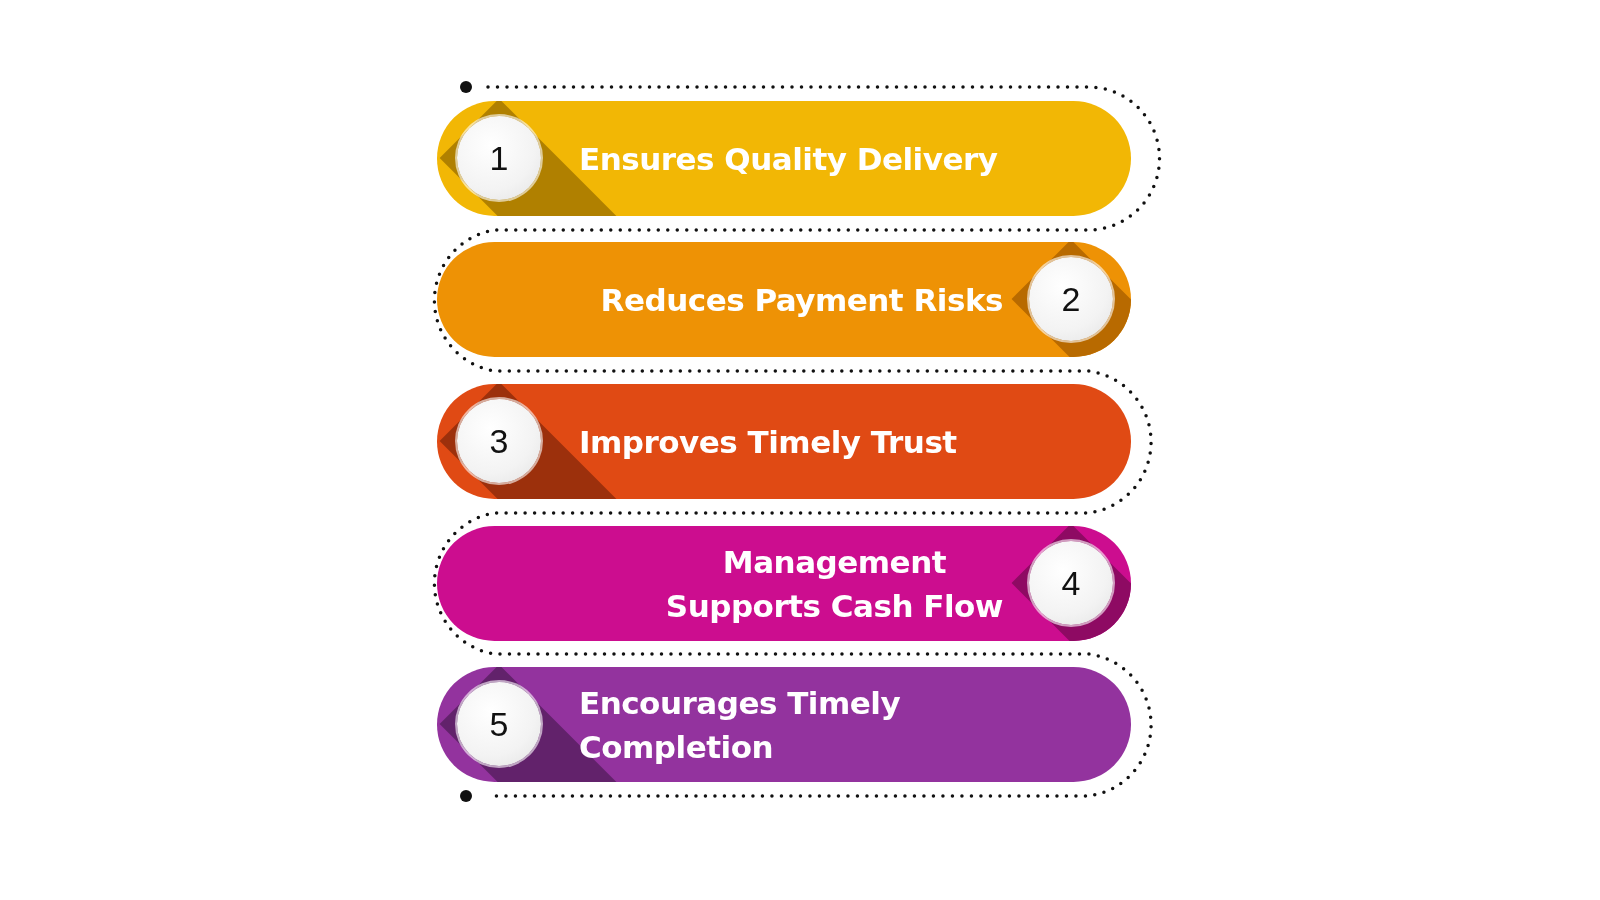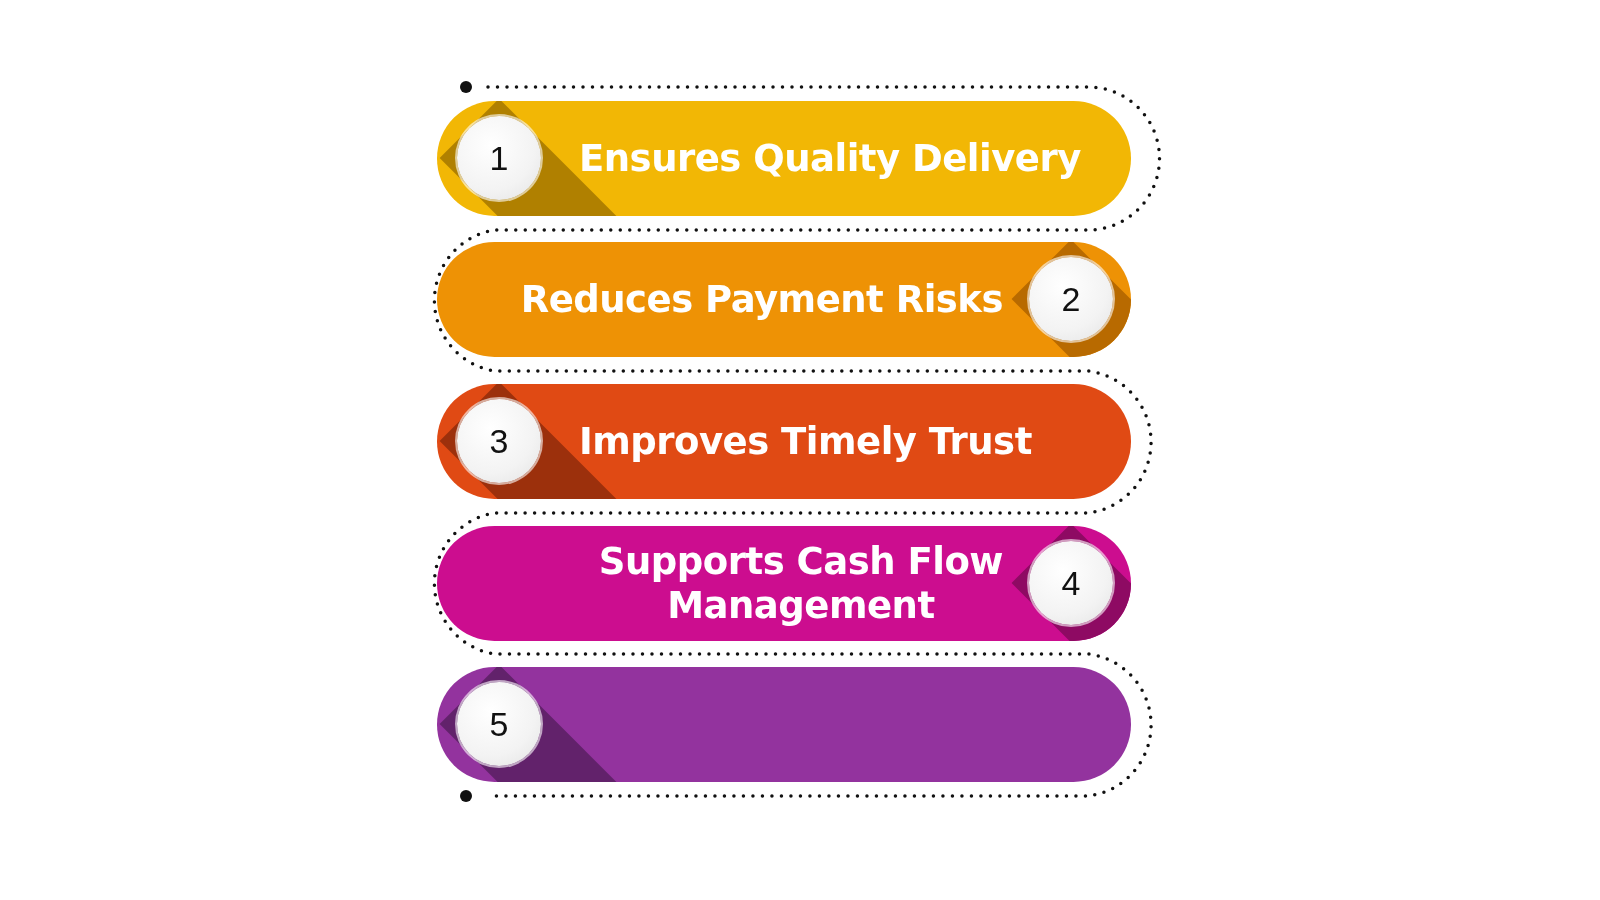--- a/index.html
+++ b/index.html
@@ -15,21 +15,21 @@
     }
     .badge {
       position: absolute; top: 15px; width: 84px; height: 84px; border-radius: 50%;
       background: radial-gradient(circle at 40% 35%, #ffffff 0%, #f3f3f3 60%, #e2e2e2 100%);
       box-shadow: 0 0 0 2px rgba(255,255,255,0.6);
       display: flex; align-items: center; justify-content: center;
       font-family: "Liberation Sans", sans-serif; font-size: 34px; color: #111; z-index: 2;
     }
     .label {
       position: absolute; top: 0; height: 115px; display: flex; flex-direction: column; justify-content: center;
-      color: #ffffff; font-family: "DejaVu Sans", sans-serif; font-weight: bold; font-size: 37px; line-height: 44px;
+      color: #ffffff; font-family: "DejaVu Sans", sans-serif; font-weight: bold; font-size: 31px; line-height: 44px;
       letter-spacing: -0.5px; z-index: 2;
     }
     .label.left { left: 142px; text-align: left; }
     .label.right { right: 128px; text-align: right; align-items: center; }
     .label span { display: block; }
   </style>
 </head>
 <body>
 
 <svg id="path-svg" xmlns="http://www.w3.org/2000/svg">
@@ -60,23 +60,25 @@
       <div class="shadow" style="background: rgb(156, 48, 12); left: 62px; top: 57px; transform: rotate(45deg) translate(-42px, -42px);"></div>
       <div class="badge" style="left: 20px;">3</div>
       <div class="label left">
         <span>Improves Timely Trust</span>
       </div>
     </div>
     <div class="pill" style="top: 526px; background: rgb(204, 13, 143);">
       <div class="shadow" style="background: rgb(142, 10, 99); left: 634px; top: 57px; transform: rotate(45deg) translate(-42px, -42px);"></div>
       <div class="badge" style="left: 592px;">4</div>
       <div class="label right">
+        <span>Management</span>
         <span>Supports Cash Flow</span>
-        <span>Management</span>
       </div>
     </div>
     <div class="pill" style="top: 667px; background: rgb(147, 51, 158);">
       <div class="shadow" style="background: rgb(98, 34, 107); left: 62px; top: 57px; transform: rotate(45deg) translate(-42px, -42px);"></div>
       <div class="badge" style="left: 20px;">5</div>
       <div class="label left">
+        <span>Encourages Timely</span>
+        <span>Completion</span>
       </div>
     </div>
   </div>
 
 </body></html>

